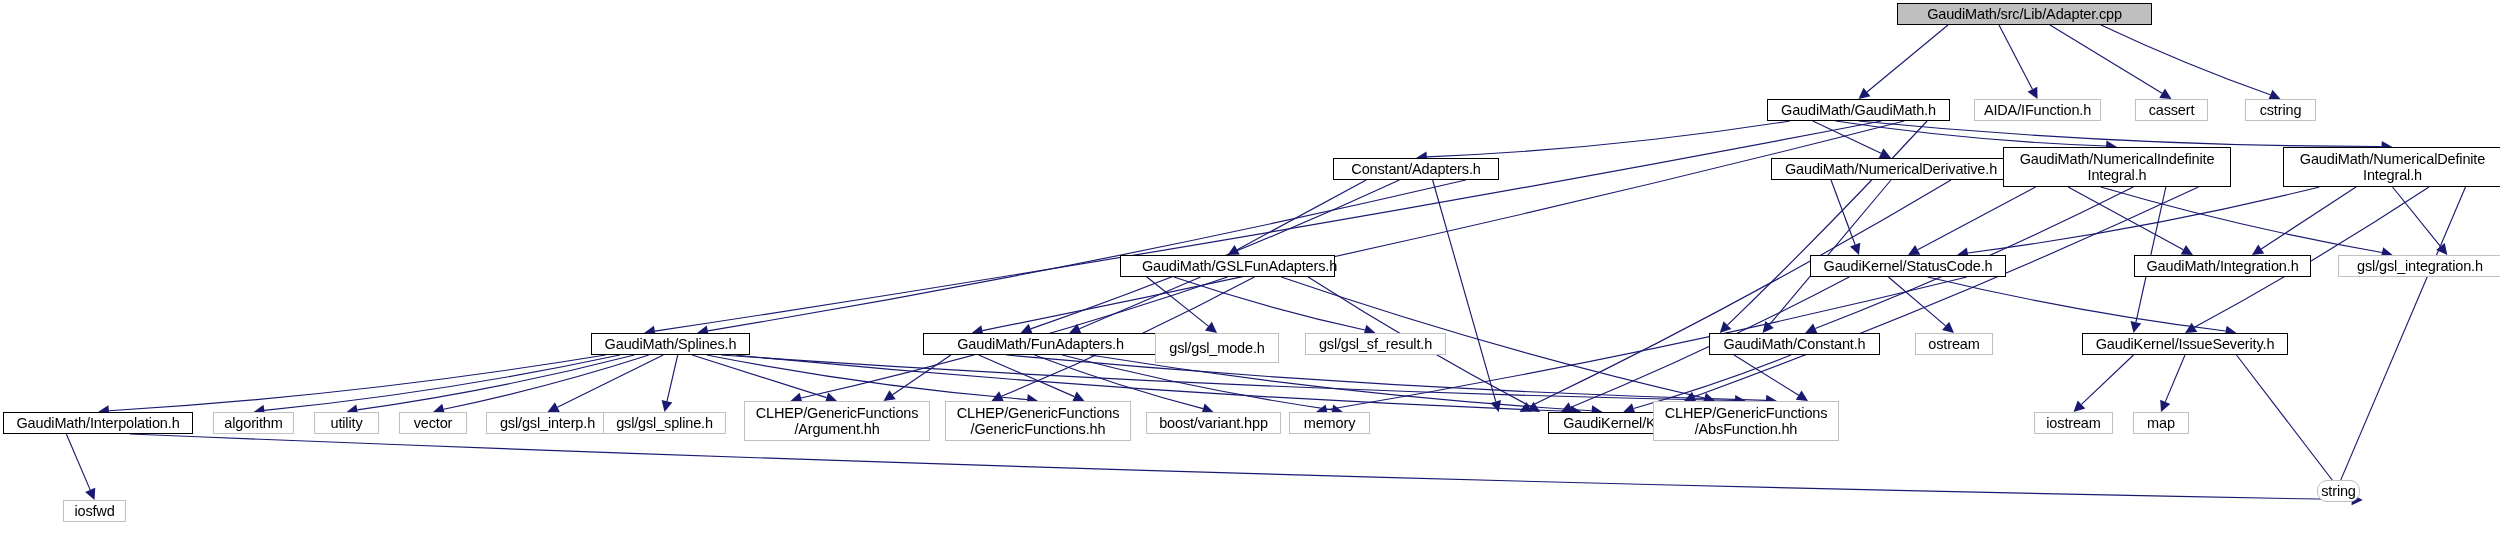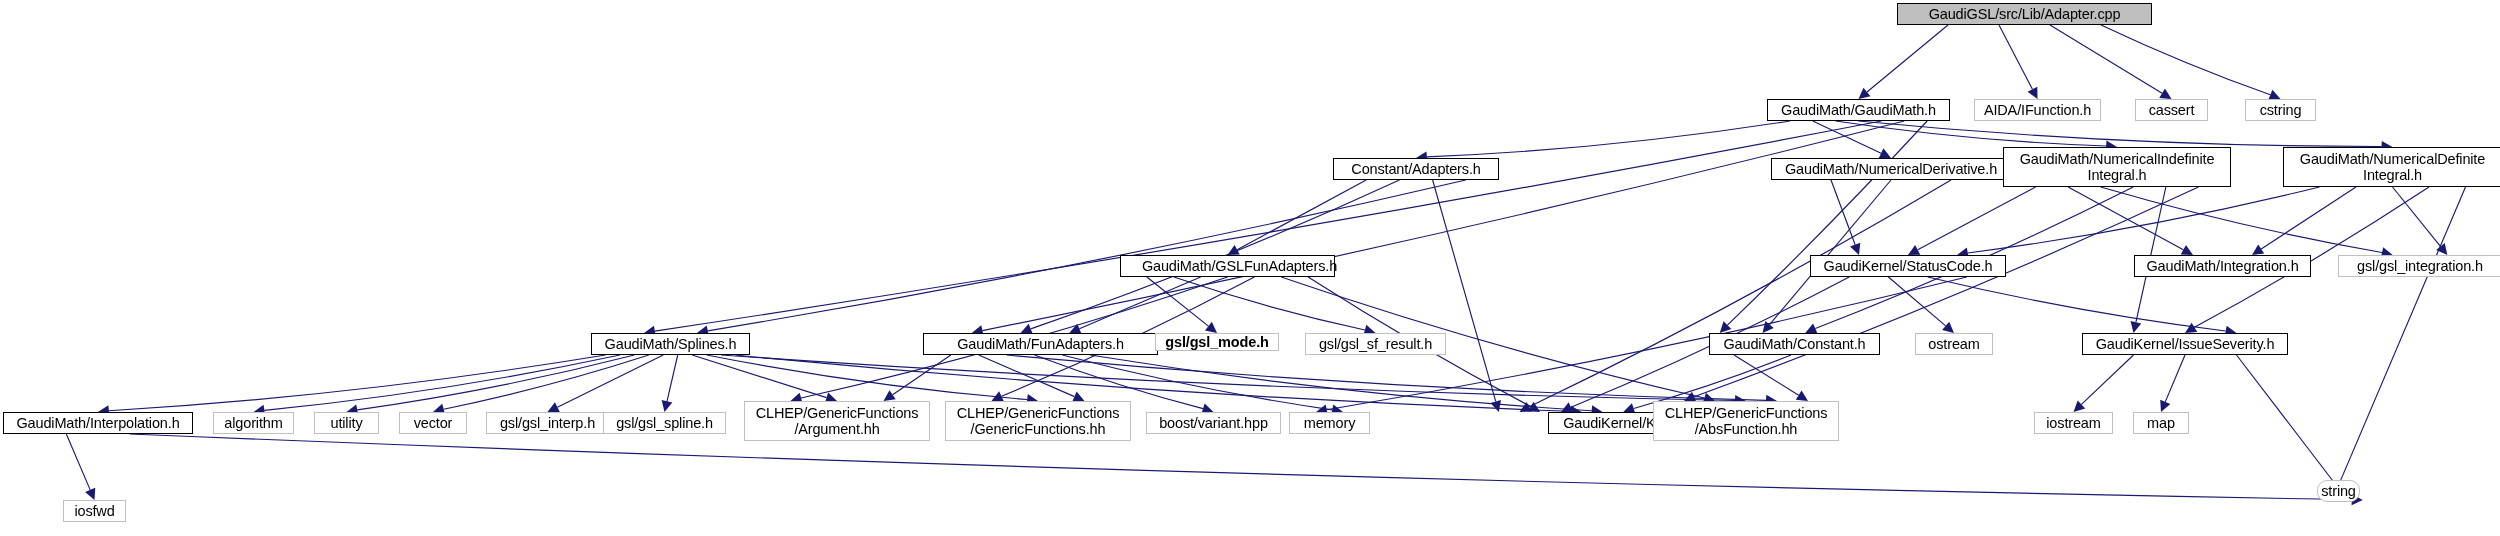--- a/index.html
+++ b/index.html
@@ -157,38 +157,38 @@
       <polygon points="2073.5,412 2077.686871729008,400.4362590341691 2085.2631158100694,408.4112528037076" fill="#191970"></polygon>
       <path d="M 2185 355 Q 2175.13431350032 378.43100543674063 2165.2686270006393 401.86201087348127" stroke="#191970" stroke-width="1.15" fill="none"></path>
       <polygon points="2161,412 2160.19963243738,399.72769737316156 2170.3376215638987,403.996324373801" fill="#191970"></polygon>
       <path d="M 2236.5 355 Q 2288.6567889361995 423.13274230404454 2340.813577872399 491.265484608089" stroke="#191970" stroke-width="1.15" fill="none"></path>
       <polygon points="2347.5,500 2336.4463201764434,494.60869567188945 2345.1808355683547,487.9222735442886" fill="#191970"></polygon>
       <path d="M 66.33333333333333 434 Q 78.25782163095748 461.941404531711 90.18230992858163 489.88280906342203" stroke="#191970" stroke-width="1.15" fill="none"></path>
       <polygon points="94.5,500 85.12371446029265,492.0416540991312 95.24090539687062,487.72396402771284" fill="#191970"></polygon>
       <path d="M 129.66666666666666 434 Q 1240.710733969205 479.7175154421618 2351.7548012717434 499.67503088432363" stroke="#191970" stroke-width="1.15" fill="none"></path>
       <polygon points="2362.75,500 2351.5923167139053,505.172630248452 2351.9172858295815,494.1774315201953" fill="#191970"></polygon>
     </svg>
-<div class="node root" style="left: 1897px; top: 3px; width: 255px; height: 22px;">GaudiGSL/src/Lib/Adapter.cpp</div>
+<div class="node root" style="left: 1897px; top: 3px; width: 255px; height: 22px;">GaudiMath/src/Lib/Adapter.cpp</div>
     <div class="node local" style="left: 1767px; top: 99px; width: 183px; height: 22px;">GaudiMath/GaudiMath.h</div>
     <div class="node lib" style="left: 1974px; top: 99px; width: 127px; height: 22px;">AIDA/IFunction.h</div>
     <div class="node lib" style="left: 2135px; top: 99px; width: 73px; height: 22px;">cassert</div>
     <div class="node lib" style="left: 2245px; top: 99px; width: 71px; height: 22px;">cstring</div>
     <div class="node local" style="left: 1333px; top: 158px; width: 166px; height: 22px;">Constant/Adapters.h</div>
     <div class="node local" style="left: 1771px; top: 158px; width: 240px; height: 22px;">GaudiMath/NumericalDerivative.h</div>
     <div class="node local" style="left: 2003px; top: 147px; width: 228px; height: 40px;">GaudiMath/NumericalIndefinite
 Integral.h</div>
     <div class="node local" style="left: 2283px; top: 147px; width: 219px; height: 40px;">GaudiMath/NumericalDefinite
 Integral.h</div>
     <div class="node local" style="left: 1120px; top: 255px; width: 215px; height: 22px; padding-left: 24px;">GaudiMath/GSLFunAdapters.h</div>
     <div class="node local" style="left: 1810px; top: 255px; width: 196px; height: 22px;">GaudiKernel/StatusCode.h</div>
     <div class="node local" style="left: 2134px; top: 255px; width: 177px; height: 22px;">GaudiMath/Integration.h</div>
     <div class="node lib" style="left: 2338px; top: 255px; width: 164px; height: 22px;">gsl/gsl_integration.h</div>
     <div class="node local" style="left: 591px; top: 333px; width: 159px; height: 22px;">GaudiMath/Splines.h</div>
     <div class="node local" style="left: 923px; top: 333px; width: 235px; height: 22px;">GaudiMath/FunAdapters.h</div>
-    <div class="node lib" style="left: 1155px; top: 333px; width: 124px; height: 18px; font-weight: bold;">gsl/gsl_mode.h</div>
+    <div class="node lib" style="left: 1155px; top: 333px; width: 124px; height: 30px;">gsl/gsl_mode.h</div>
     <div class="node lib" style="left: 1305px; top: 333px; width: 141px; height: 22px;">gsl/gsl_sf_result.h</div>
     <div class="node local" style="left: 1677px; top: 333px; width: 171px; height: 22px; margin-left: 32px;">GaudiMath/Constant.h</div>
     <div class="node lib" style="left: 1915px; top: 333px; width: 78px; height: 22px;">ostream</div>
     <div class="node local" style="left: 2082px; top: 333px; width: 206px; height: 22px;">GaudiKernel/IssueSeverity.h</div>
     <div class="node local" style="left: 3px; top: 412px; width: 190px; height: 22px;">GaudiMath/Interpolation.h</div>
     <div class="node lib" style="left: 213px; top: 412px; width: 81px; height: 22px;">algorithm</div>
     <div class="node lib" style="left: 314px; top: 412px; width: 65px; height: 22px;">utility</div>
     <div class="node lib" style="left: 399px; top: 412px; width: 68px; height: 22px;">vector</div>
     <div class="node lib" style="left: 486px; top: 412px; width: 123px; height: 22px;">gsl/gsl_interp.h</div>
     <div class="node lib" style="left: 603px; top: 412px; width: 123px; height: 22px;">gsl/gsl_spline.h</div>

